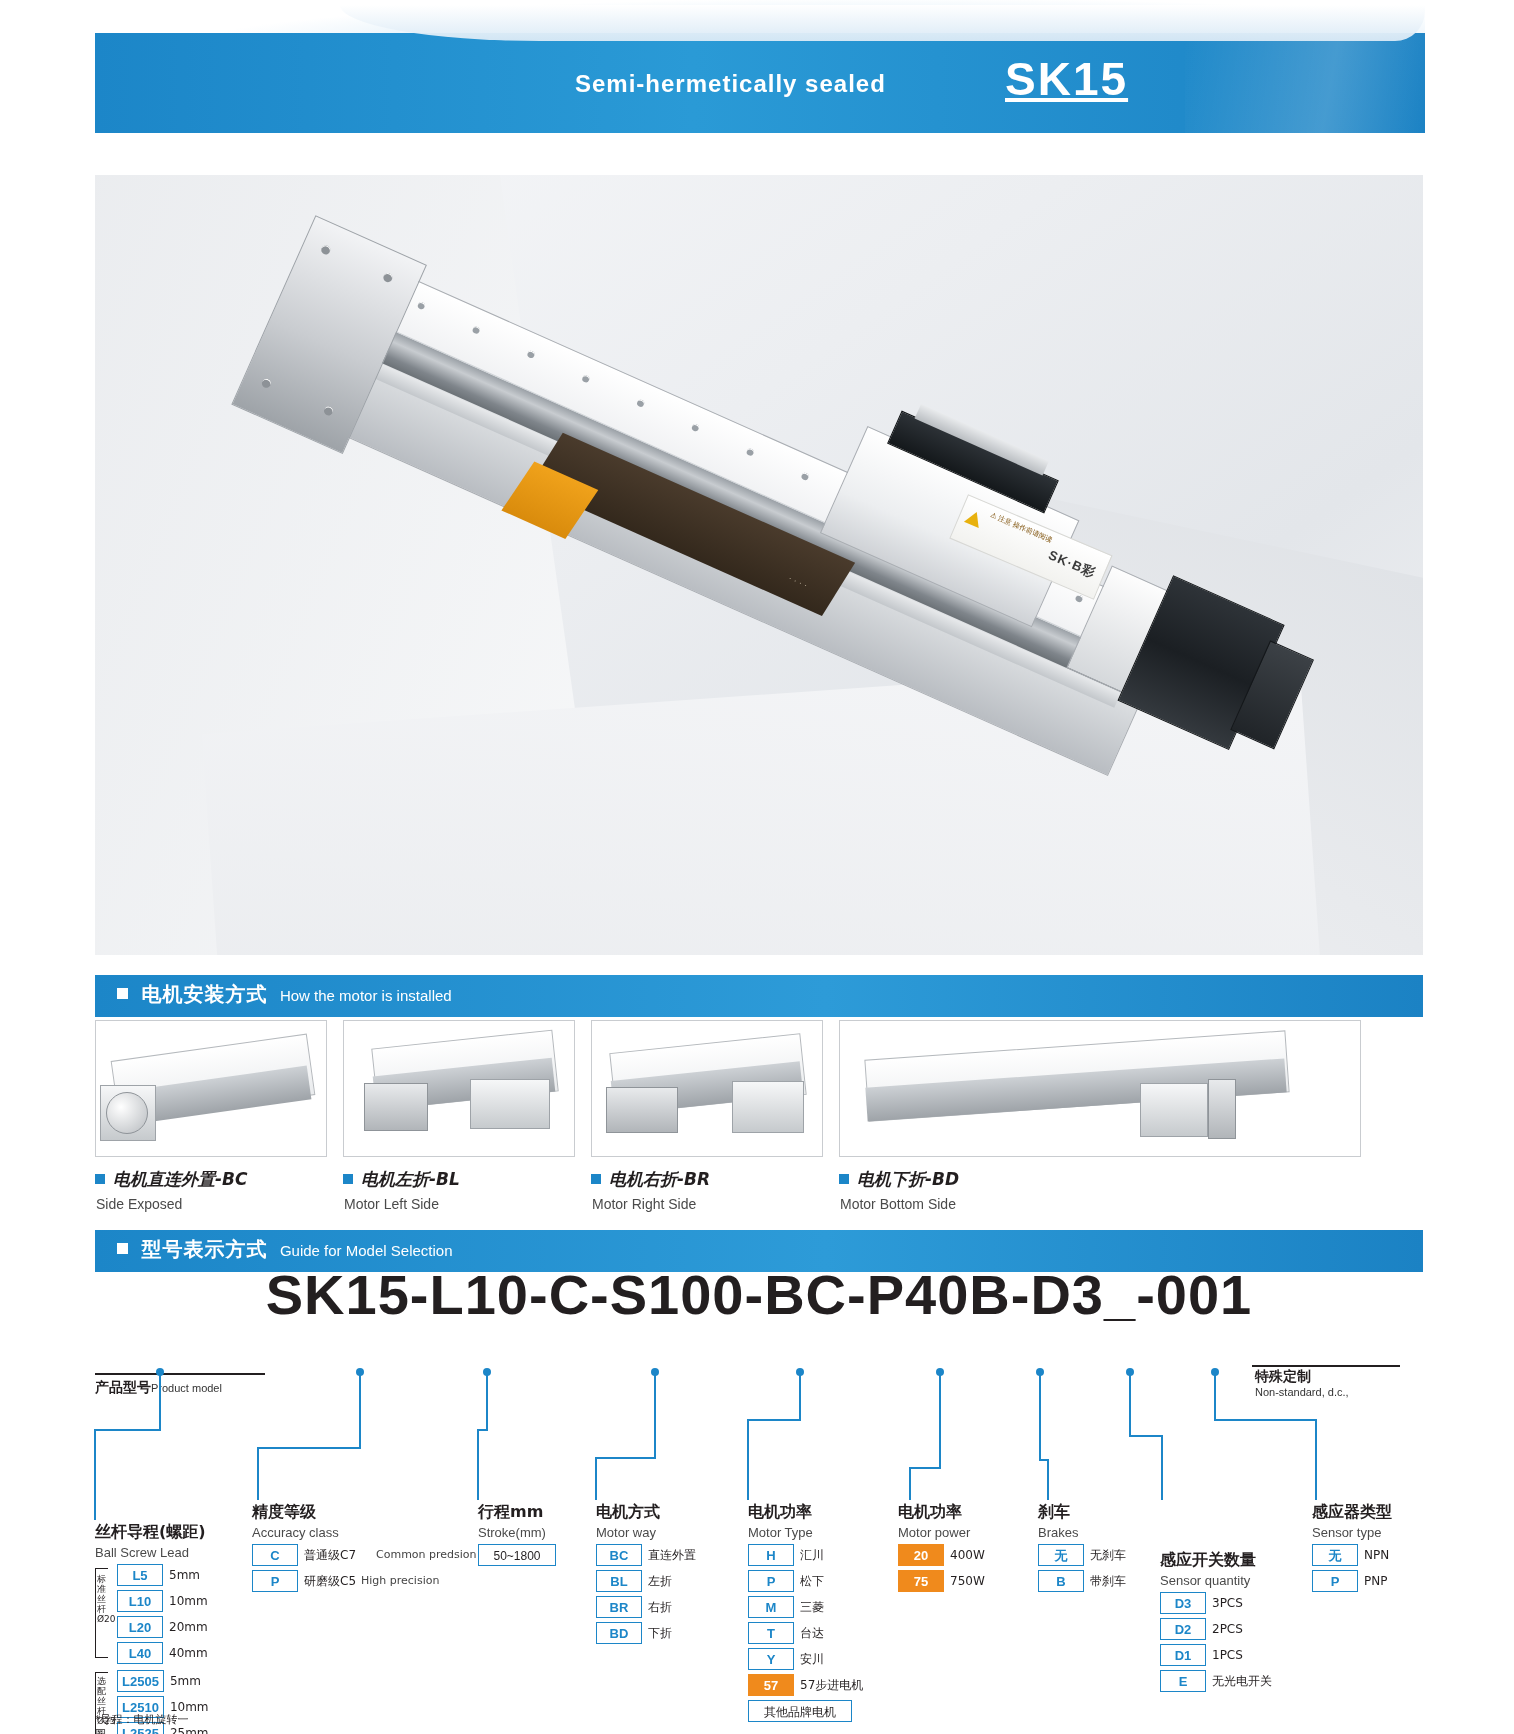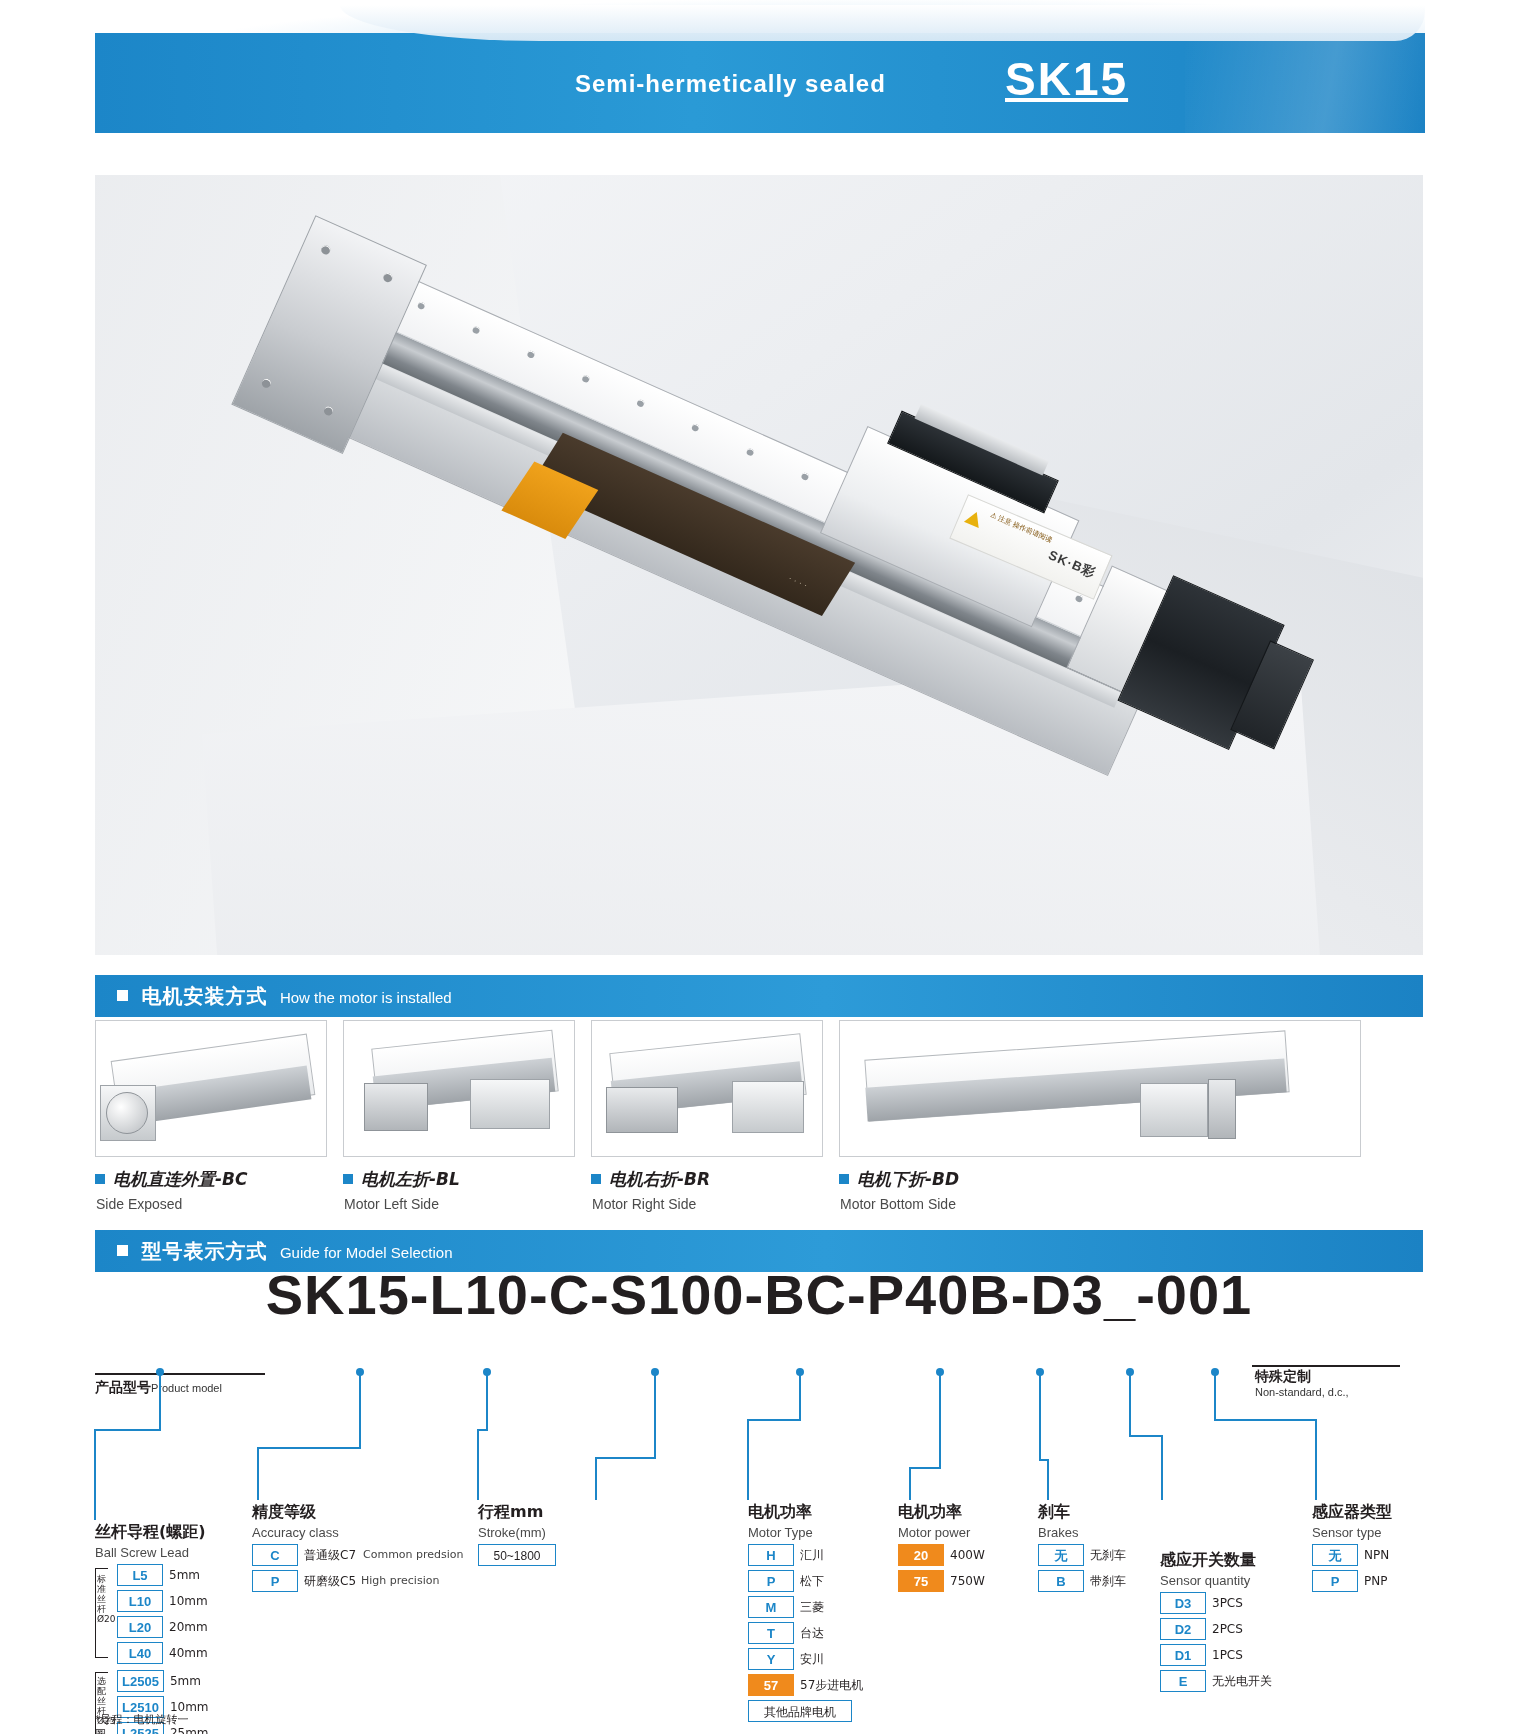--- a/index.html
+++ b/index.html
@@ -136,21 +136,21 @@
   .act .topholes{position:absolute;left:60px;top:58px;width:760px;height:10px;}
   .act .topholes i{position:absolute;top:0;width:7px;height:7px;border-radius:50%;background:#9aa0a6;box-shadow:inset 0 1px 0 #fff;}
 
   
   .secbar{
     position:absolute;left:95px;width:1328px;height:42px;
     background:linear-gradient(90deg,#1c86c8 0%,#2d9bd8 55%,#1b82c4 100%);
     color:#fff;
   }
   .secbar .sq{display:inline-block;width:11px;height:11px;background:#ffffff;margin:0 9px 0 22px;vertical-align:2px;}
-  .secbar .cn{font-size:20px;font-weight:bold;font-family:Liberation Serif, serif;letter-spacing:1px;margin-top:26px;}
+  .secbar .cn{font-size:20px;font-weight:bold;font-family:Liberation Mono, monospace;letter-spacing:1px;margin-top:26px;}
   .secbar .en{font-size:15px;font-weight:normal;margin-left:8px;}
   .secbar .inner{line-height:42px;white-space:nowrap;}
 
   
   .cards{position:absolute;left:95px;top:1020px;width:1328px;height:180px;}
   .card{position:absolute;top:0;width:230px;height:135px;border:1px solid #c9ccd0;background:#ffffff;overflow:hidden;}
   .card .g1{position:absolute;left:18px;top:26px;width:196px;height:60px;background:linear-gradient(180deg,#ffffff,#e9ebed);border:1px solid #b5b9bd;transform:rotate(-8deg);}
   .card .g2{position:absolute;left:18px;top:58px;width:196px;height:34px;background:linear-gradient(180deg,#cdd1d5,#9ea3a8);transform:rotate(-8deg);}
   .card .g3{position:absolute;width:54px;height:54px;background:linear-gradient(180deg,#f6f7f8,#c6cacd);border:1px solid #9ea3a8;}
   .card .g4{position:absolute;width:40px;height:40px;border-radius:50%;background:radial-gradient(circle at 35% 35%,#ffffff,#b7bbbf);border:1px solid #8f9499;}
@@ -414,37 +414,57 @@
     <div class="note" style="left:0;top:190px;white-space:pre-line">*导程：电机旋转一圈，
 滑台移动的直线距离.</div>
   </div>
 
   <div class="col" style="left:252px;top:1502px">
     <div class="hd-cn">精度等级</div>
     <div class="hd-en">Accuracy class</div>
     <div class="row">
       <span class="code">C</span>
       <span class="val">普通级C7</span>
-      <span class="val" style="margin-left:7px;font-size:11px;color:#444">Common predsion</span>
+      <span class="val" style="margin-left:20px;font-size:11px;color:#444">Common predsion</span>
     </div>
     <div class="row">
       <span class="code">P</span>
       <span class="val">研磨级C5</span>
       <span class="val" style="margin-left:5px;font-size:11px;color:#444">High precision</span>
     </div>
   </div>
 
   <div class="col" style="left:478px;top:1502px">
     <div class="hd-cn">行程mm</div>
     <div class="hd-en">Stroke(mm)</div>
     <div class="row">
       <span class="plain" style="min-width:78px">50~1800</span>
     </div>
   </div>
 
+  <div class="col" style="left:596px;top:1502px">
+    <div class="hd-cn">电机方式</div>
+    <div class="hd-en">Motor way</div>
+    <div class="row">
+        <span class="code">BC</span>
+        <span class="val">直连外置</span>
+      </div>
+    <div class="row">
+        <span class="code">BL</span>
+        <span class="val">左折</span>
+      </div>
+    <div class="row">
+        <span class="code">BR</span>
+        <span class="val">右折</span>
+      </div>
+    <div class="row">
+        <span class="code">BD</span>
+        <span class="val">下折</span>
+      </div>
+  </div>
 
   <div class="col" style="left:748px;top:1502px">
     <div class="hd-cn">电机功率</div>
     <div class="hd-en">Motor Type</div>
     <div class="row">
         <span class="code">H</span>
         <span class="val">汇川</span>
       </div>
     <div class="row">
         <span class="code">P</span>

